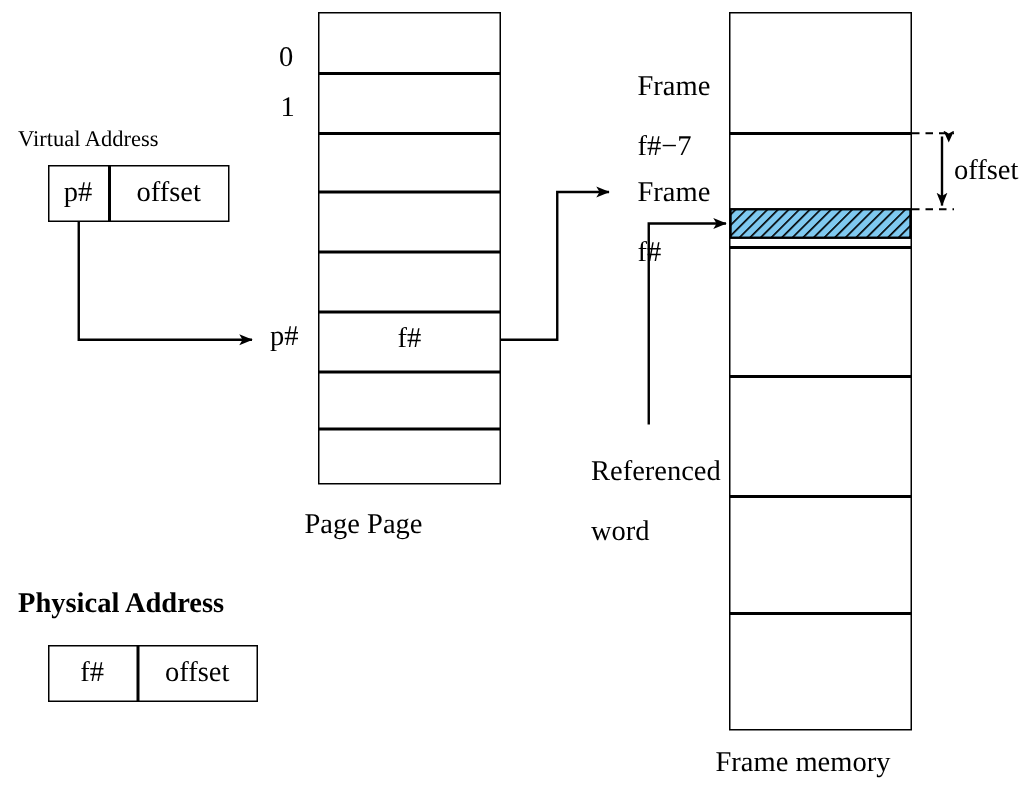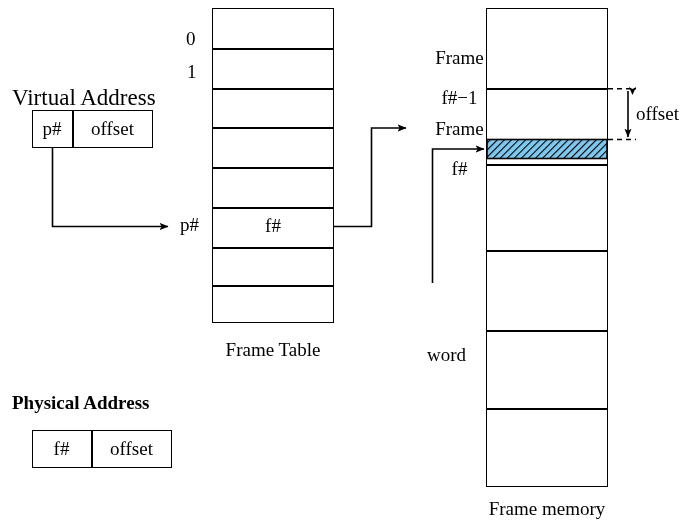--- a/index.html
+++ b/index.html
@@ -15,21 +15,21 @@
     font-family: "Liberation Serif", "DejaVu Serif", serif;
     overflow: hidden;
   }
   .lbl {
     position: absolute;
     color: #000000;
     white-space: pre;
     line-height: 1.05;
     font-family: "Liberation Serif", "DejaVu Serif", serif;
   }
-  .center { text-align: center; }
+  .center { }
   .box {
     position: absolute;
     border: 1.6px solid #000000;
     box-sizing: border-box;
     background: transparent;
   }
   .hline {
     position: absolute;
     background: #000000;
     height: 1.6px;
@@ -51,21 +51,21 @@
     position: absolute;
     color: #000;
     white-space: pre;
   }
 </style>
 </head>
 <body>
 
 <div id="canvas">
 
-  <div class="lbl" style="left:12px; top:86px; font-size:23px;">Virtual Address</div>
+  <div class="lbl" style="left:12px; top:86px; font-size:15px;">Virtual Address</div>
 
   <div class="box" style="left:32px; top:110px; width:121px; height:38px;"></div>
   <div class="vline" style="left:72px; top:110px; height:38px;"></div>
   <div class="cellText" style="left:32px; top:118px; width:40px; text-align:center; font-size:19px;">p#</div>
   <div class="cellText" style="left:72px; top:118px; width:81px; text-align:center; font-size:19px;">offset</div>
 
   <div class="lbl" style="left:12px; top:393px; font-size:19px;font-weight:bold;">Physical Address</div>
 
   <div class="box" style="left:32px; top:430px; width:140px; height:38px;"></div>
   <div class="vline" style="left:91px; top:430px; height:38px;"></div>
@@ -81,44 +81,44 @@
   <div class="hline" style="left:212px; top:207px; width:122px;"></div>
   <div class="hline" style="left:212px; top:247px; width:122px;"></div>
   <div class="hline" style="left:212px; top:285px; width:122px;"></div>
 
   <div class="lbl" style="left:186px; top:29px; font-size:19px;">0</div>
   <div class="lbl" style="left:187px; top:62px; font-size:19px;">1</div>
   <div class="lbl" style="left:180px; top:215px; font-size:19px;">p#</div>
 
   <div class="cellText" style="left:212px; top:215px; width:122px; text-align:center; font-size:19px;">f#</div>
 
-  <div class="lbl center" style="left:203px; top:340px; width:140px; font-size:19px;">Frame Table</div>
+  <div class="lbl center" style="left:203px; top:340px; width:140px; font-size:19px;">Page Page</div>
 
   <div class="box" style="left:486px; top:8px; width:122px; height:479px;"></div>
 
   <div class="hline" style="left:486px; top:88px;  width:122px;"></div>
   <div class="hline" style="left:486px; top:164px; width:122px;"></div>
   <div class="hline" style="left:486px; top:250px; width:122px;"></div>
   <div class="hline" style="left:486px; top:330px; width:122px;"></div>
   <div class="hline" style="left:486px; top:408px; width:122px;"></div>
 
   <div class="lbl center" style="left:406px; top:28px; width:88px; font-size:19px;">
     <span>Frame</span><br>
-    <span>f#−1</span>
+    <span>f#−7</span>
   </div>
 
   <div class="lbl center" style="left:406px; top:99px; width:88px; font-size:19px;">
     <span>Frame</span><br>
     <span>f#</span>
   </div>
 
   <div class="lbl" style="left:636px; top:104px; font-size:19px;">offset</div>
 
   <div class="lbl center" style="left:375px; top:285px; width:124px; font-size:19px;">
-    <br>
+    <span>Referenced</span><br>
     <span>word</span>
   </div>
 
   <div class="lbl center" style="left:477px; top:499px; width:140px; font-size:19px;">Frame memory</div>
 
   <svg class="overlay" viewBox="0 0 683 531">
     <defs>
       <pattern id="hatchPattern" patternUnits="userSpaceOnUse" width="5" height="5" patternTransform="rotate(45)">
         <rect width="5" height="5" fill="#7FC9F0"></rect>
         <line x1="0" y1="0" x2="0" y2="5" stroke="#000000" stroke-width="2.2"></line>

